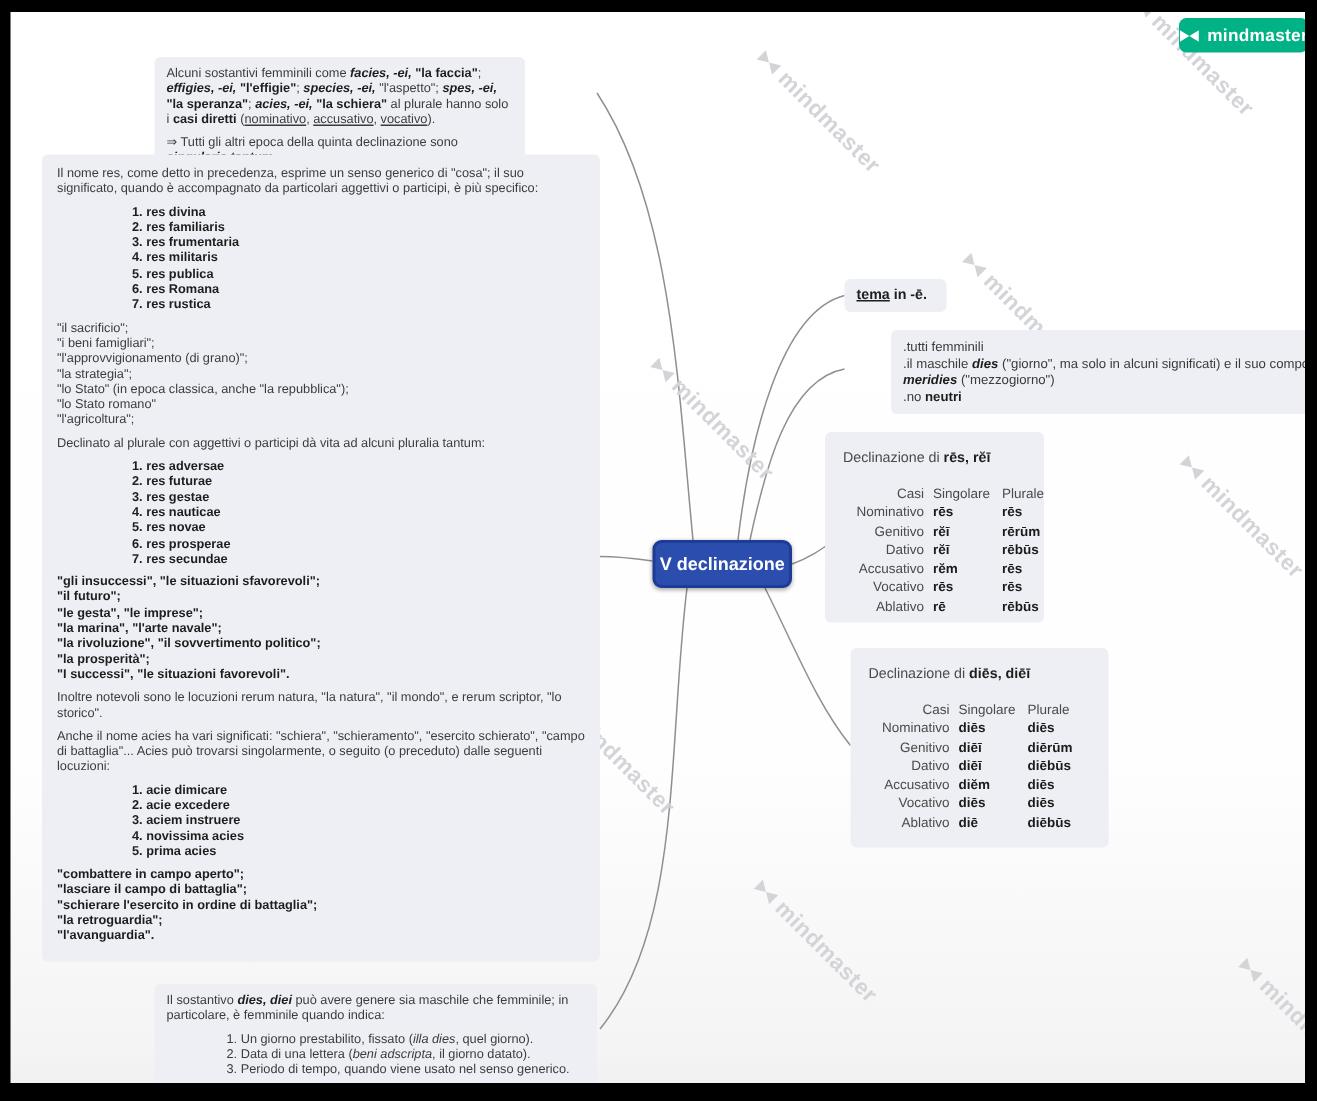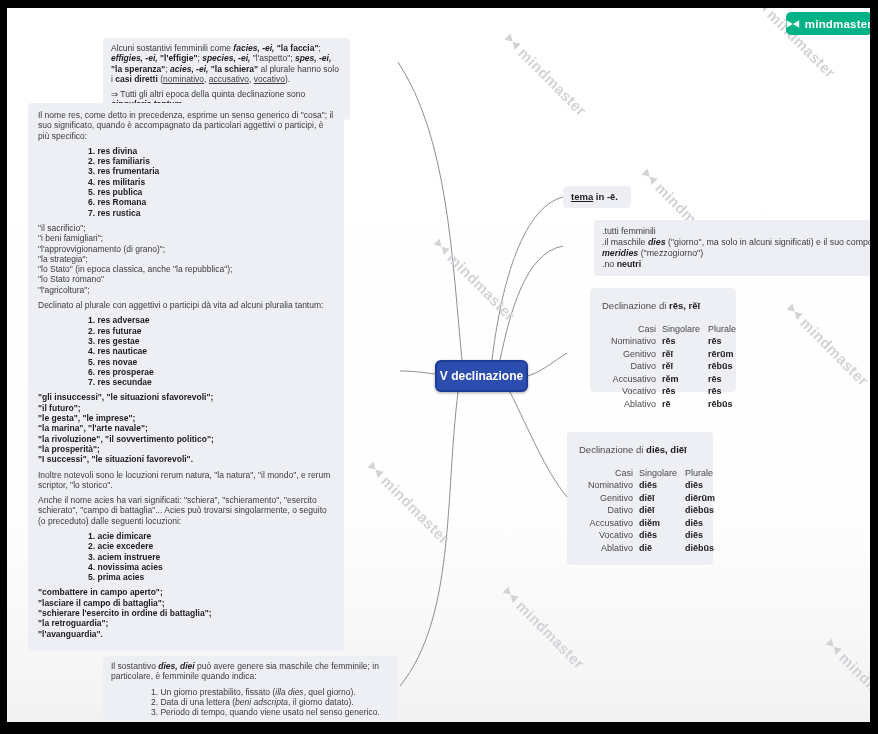--- a/index.html
+++ b/index.html
@@ -30,31 +30,31 @@
   .box .p{margin:5px 0;}
   .box .p:first-child{margin-top:0;}
   .box .list{margin:3px 0 3px 50px;font-weight:bold;color:#1d1d1d;}
   .box .lines{margin:5px 0;}
   .box .lines.b{font-weight:bold;color:#1d1d1d;}
   .b{font-weight:bold;color:#1d1d1d;}
   .i{font-style:italic;}
   .u{text-decoration:underline;}
 
   .top-note{left:96px;top:30px;width:247px;padding:5px 8px;}
-  .res-note{left:21px;top:95px;width:316px;min-height:532px;padding:7px 10px;}
+  .res-note{left:21px;top:95px;width:372px;min-height:532px;padding:7px 10px;}
   .dies-note{left:96px;top:648px;width:295px;padding:5px 8px;}
   .dies-note .list{margin-left:40px;font-weight:normal;color:#3b3b3b;}
   .tema{left:556px;top:178px;width:68px;padding:6px 8px;font-size:9.5px;}
   .genders{left:556px;top:212px;width:303px;padding:6px 8px;font-size:8.8px;line-height:11px;margin-left:31px;}
   .genders .p{margin:0;}
 
   
   .decl{padding:12px 12px;font-size:9px;line-height:12.5px;color:#4a4a4a;}
-  .decl-res{left:583px;top:280px;width:146px;height:104px;}
-  .decl-dies{left:560px;top:424px;width:146px;height:133px;}
+  .decl-res{left:543px;top:280px;width:146px;height:127px;}
+  .decl-dies{left:560px;top:424px;width:172px;height:133px;}
   .t-title{font-size:9.5px;margin-bottom:10px;}
   .t-row{display:grid;grid-template-columns:60px 46px 1fr;}
   .t-row span:first-child{text-align:right;padding-right:6px;}
   .t-row span{white-space:nowrap;}
   .t-row .b{color:#1b1b1b;}
 
   
   .node{
     position:absolute;left:428px;top:352px;width:93px;height:32px;
     background:#2b4dae;border:2px solid #1e3b95;border-radius:6px;box-sizing:border-box;

